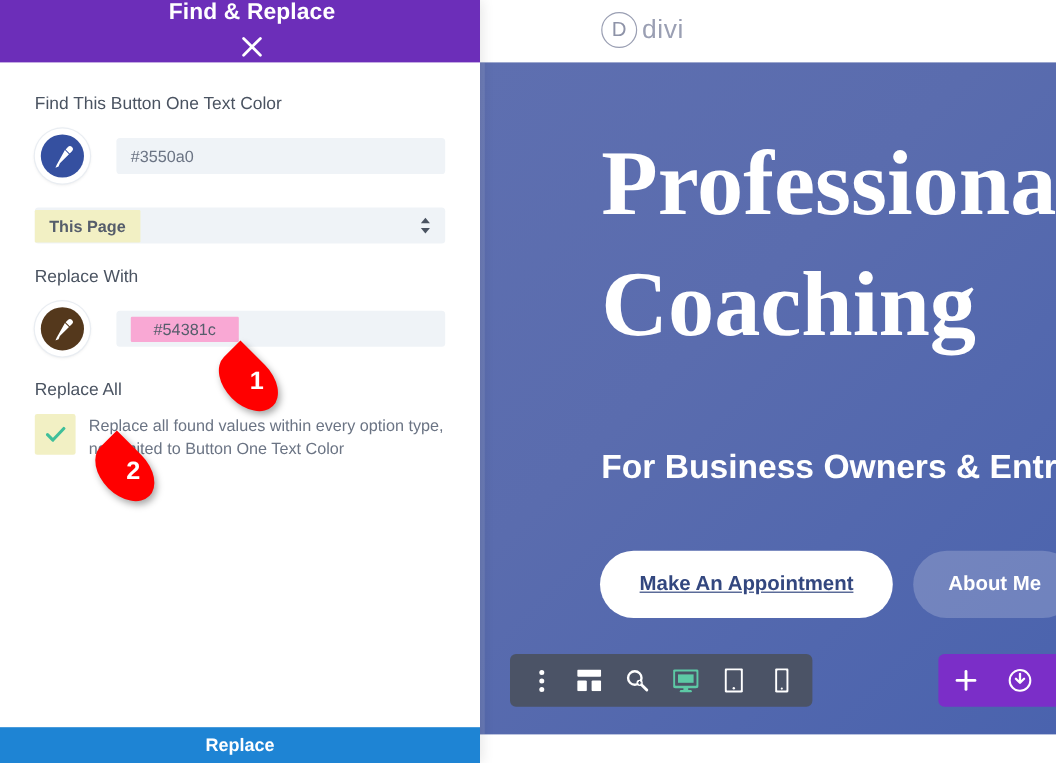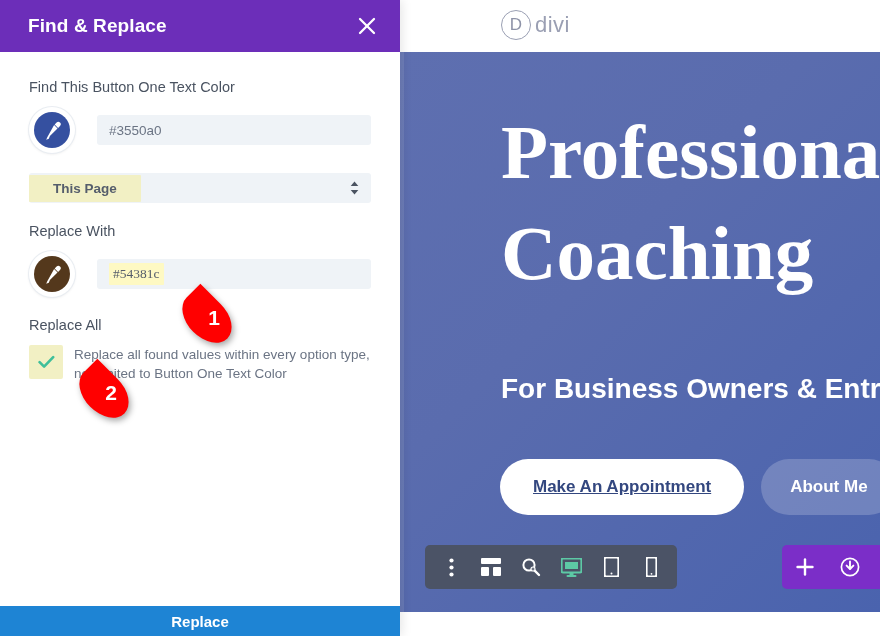--- a/index.html
+++ b/index.html
@@ -109,21 +109,21 @@
   .panel {
     position: absolute; left: 0; top: 0;
     width: 400px; height: 636px;
     background: #ffffff;
     box-shadow: 2px 0 10px rgba(0,0,0,.10);
     overflow: hidden;
   }
   .panel-header {
     height: 52px; background: #6c2eb9;
     display: flex; align-items: center;
-    padding: 0 20px 0 28px; justify-content: space-between;
+    padding: 0 20px 0 40px; justify-content: space-between; flex-direction: column;
   }
   .panel-title {
     color: #ffffff; font-size: 19px; font-weight: 700;
     letter-spacing: .1px;
   }
   .close-btn {
     width: 26px; height: 26px; cursor: pointer;
     display: flex; align-items: center; justify-content: center;
   }
   .panel-body { padding: 27px 29px 0 29px; }
@@ -144,28 +144,28 @@
     display: flex; align-items: center; justify-content: center;
   }
   .txt-input {
     flex: 1; height: 30px; margin-left: 22px;
     background: #eff3f7; border: none; border-radius: 3px;
     display: flex; align-items: center; padding: 0 12px;
     font-size: 13.5px; color: #6b7484;
     font-family: "Liberation Sans", sans-serif;
     position: relative;
   }
-  .hl { background: #fef9c3; padding: 3px 4px; border-radius: 1px; color: #555d6b; font-family: Liberation Serif, serif; }
+  .hl { background: #f9a8d4; padding: 3px 19px; border-radius: 1px; color: #555d6b; }
   .select-box {
     height: 30px; background: #eff3f7; border-radius: 3px;
     display: flex; align-items: center; justify-content: space-between;
     padding: 0 12px 0 0; cursor: pointer; margin-bottom: 20px;
   }
   .select-val {
-    background: #f2f0c4; padding: 6px 24px;
+    background: #f2f0c4; padding: 6px 12px;
     font-size: 13.5px; color: #555d6b; font-weight: 600;
     border-radius: 1px;
   }
   .spinner { display: flex; flex-direction: column; gap: 2px; color: #4a5361; }
   .checkrow { display: flex; align-items: flex-start; gap: 11px; }
   .checkbox {
     width: 34px; height: 34px; background: #f2f0c4;
     display: flex; align-items: center; justify-content: center;
     flex: 0 0 34px; cursor: pointer; border-radius: 2px;
   }

